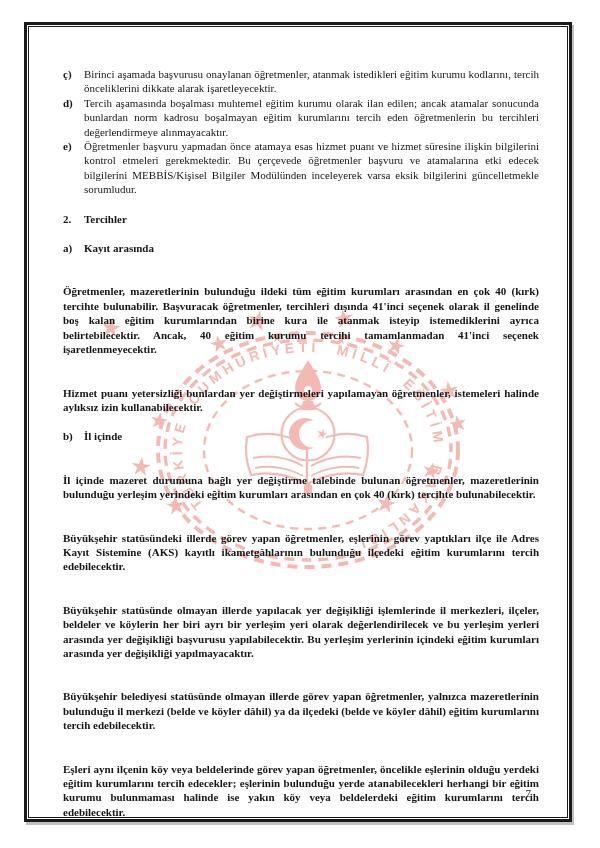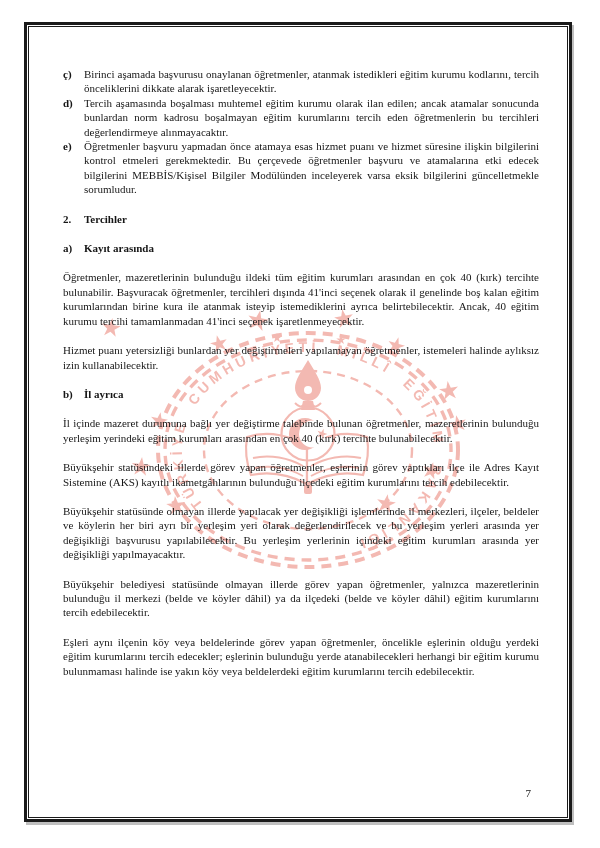--- a/index.html
+++ b/index.html
@@ -44,21 +44,21 @@
     font-size: 11px;
     line-height: 14.4px;
     color: #161616;
     text-align: justify;
   }
   .li-row { display: flex; margin: 0; }
   .li-marker { flex: 0 0 21px; font-weight: bold; }
   .li-text { flex: 1 1 auto; text-align: justify; font-family: Liberation Serif, serif; }
   .heading { margin-top: 15px; font-weight: bold; display: flex; }
   .heading .h-marker { flex: 0 0 21px; }
-  .para { margin-top: 15px; }
+  .para { margin-top: 29px; font-weight: bold; }
   .page-number {
     position: absolute;
     top: 760px;
     right: 36px;
     font-size: 11px;
     color: #161616;
   }
   .wm-tint { opacity: 0.72; }
   .wm-ring { fill: none; stroke: #ef9e94; }
   .wm-line { fill: none; stroke: #ef9e94; stroke-width: 2; }
@@ -163,21 +163,21 @@
       <div class="heading">
         <span class="h-marker">a)</span>
         <span>Kayıt arasında</span>
       </div>
 
       <div class="para">Öğretmenler, mazeretlerinin bulunduğu ildeki tüm eğitim kurumları arasından en çok 40 (kırk) tercihte bulunabilir. Başvuracak öğretmenler, tercihleri dışında 41'inci seçenek olarak il genelinde boş kalan eğitim kurumlarından birine kura ile atanmak isteyip istemediklerini ayrıca belirtebilecektir. Ancak, 40 eğitim kurumu tercihi tamamlanmadan 41'inci seçenek işaretlenmeyecektir.</div>
       <div class="para">Hizmet puanı yetersizliği bunlardan yer değiştirmeleri yapılamayan öğretmenler, istemeleri halinde aylıksız izin kullanabilecektir.</div>
 
       <div class="heading">
         <span class="h-marker">b)</span>
-        <span>İl ayrıca</span>
+        <span>İl içinde</span>
       </div>
 
       <div class="para">İl içinde mazeret durumuna bağlı yer değiştirme talebinde bulunan öğretmenler, mazeretlerinin bulunduğu yerleşim yerindeki eğitim kurumları arasından en çok 40 (kırk) tercihte bulunabilecektir.</div>
       <div class="para">Büyükşehir statüsündeki illerde görev yapan öğretmenler, eşlerinin görev yaptıkları ilçe ile Adres Kayıt Sistemine (AKS) kayıtlı ikametgâhlarının bulunduğu ilçedeki eğitim kurumlarını tercih edebilecektir.</div>
       <div class="para">Büyükşehir statüsünde olmayan illerde yapılacak yer değişikliği işlemlerinde il merkezleri, ilçeler, beldeler ve köylerin her biri ayrı bir yerleşim yeri olarak değerlendirilecek ve bu yerleşim yerleri arasında yer değişikliği başvurusu yapılabilecektir. Bu yerleşim yerlerinin içindeki eğitim kurumları arasında yer değişikliği yapılmayacaktır.</div>
       <div class="para">Büyükşehir belediyesi statüsünde olmayan illerde görev yapan öğretmenler, yalnızca mazeretlerinin bulunduğu il merkezi (belde ve köyler dâhil) ya da ilçedeki (belde ve köyler dâhil) eğitim kurumlarını tercih edebilecektir.</div>
       <div class="para">Eşleri aynı ilçenin köy veya beldelerinde görev yapan öğretmenler, öncelikle eşlerinin olduğu yerdeki eğitim kurumlarını tercih edecekler; eşlerinin bulunduğu yerde atanabilecekleri herhangi bir eğitim kurumu bulunmaması halinde ise yakın köy veya beldelerdeki eğitim kurumlarını tercih edebilecektir.</div>
 
     </div>
 

